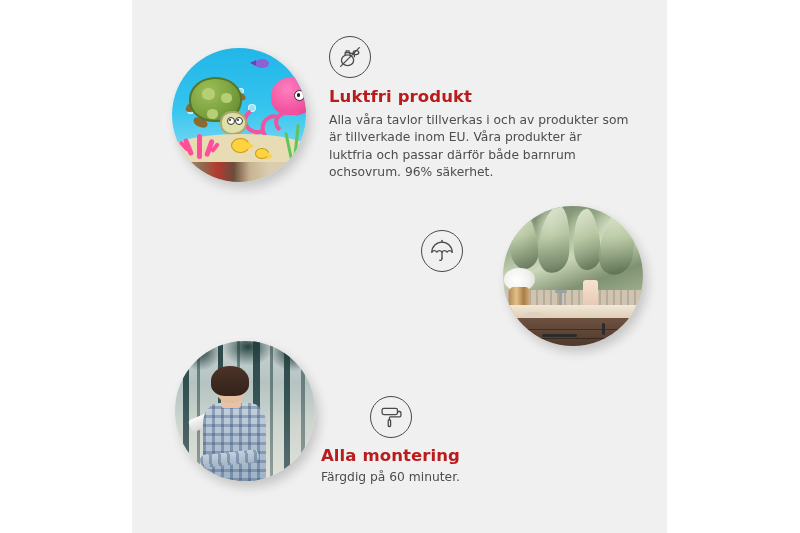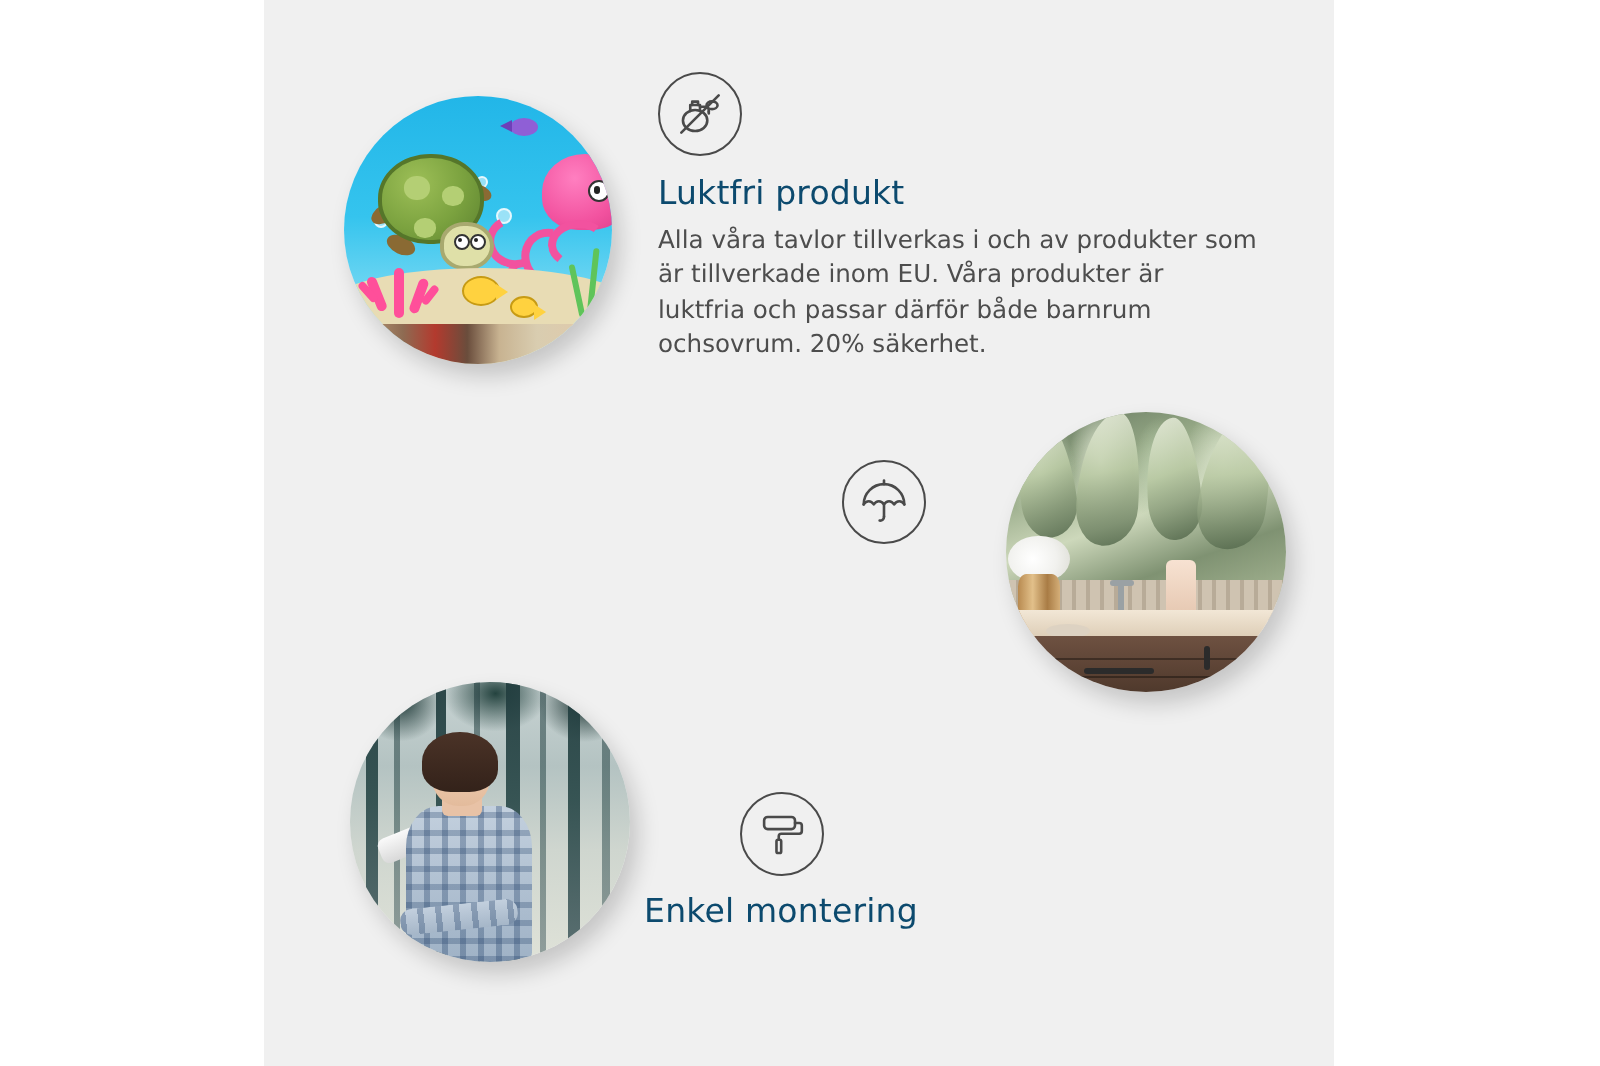--- a/index.html
+++ b/index.html
@@ -412,22 +412,22 @@
     border: 1.4px solid #4a4a4a;
     border-radius: 50%;
     display: flex;
     align-items: center;
     justify-content: center;
     box-sizing: border-box;
   }
 
   .f-title {
     font-size: 16.5px;
-    font-weight: normal;
-    color: #0c4a6e;
+    font-weight: bold;
+    color: #b91c1c;
     letter-spacing: 0.1px;
   }
   .f-body {
     font-size: 12.3px;
     line-height: 1.42;
     color: #4d4d4d;
   }
 
   
   #feature-odourless {
@@ -582,21 +582,21 @@
         <ellipse cx="13" cy="20" rx="7.5" ry="6.5"></ellipse>
         <path d="M10 14.2V10.5h6V14.2"></path>
         <path d="M11.2 10.5V8.4h3.6v2.1"></path>
         <path d="M16 11.5h3.4a2 2 0 0 1 2 2v1.2"></path>
         <ellipse cx="23.4" cy="10.6" rx="3.4" ry="2.4"></ellipse>
         <path d="M21.4 14.4v1.3"></path>
         <line x1="4.5" y1="27.5" x2="27.5" y2="4.5"></line>
       </svg>
     </div>
     <div class="f-title">Luktfri produkt</div>
-    <div class="f-body">Alla våra tavlor tillverkas i och av produkter som är tillverkade inom EU. Våra produkter är luktfria och passar därför både barnrum ochsovrum. 20% säkerhet.</div>
+    <div class="f-body">Alla våra tavlor tillverkas i och av produkter som är tillverkade inom EU. Våra produkter är luktfria och passar därför både barnrum ochsovrum. 96% säkerhet.</div>
   </div>
 
   <div class="feature" id="feature-waterproof">
     <div class="icon-wrap">
       <div class="icon-circle">
         <svg width="26" height="26" viewBox="0 0 32 32" fill="none" stroke="#4a4a4a" stroke-width="1.6" stroke-linecap="round" stroke-linejoin="round" aria-hidden="true">
           <path d="M3.5 17.5C3.5 10.6 9.1 5 16 5s12.5 5.6 12.5 12.5"></path>
           <path d="M3.5 17.5c1.6-2.6 4.6-2.6 6.2 0 1.6-2.6 4.6-2.6 6.3 0 1.6-2.6 4.6-2.6 6.2 0 1.7-2.6 4.7-2.6 6.3 0"></path>
           <line x1="16" y1="17.5" x2="16" y2="25"></line>
           <path d="M16 25c0 1.7-1.3 2.7-2.7 2.4"></path>
@@ -609,16 +609,17 @@
   <div class="feature" id="feature-assembly">
     <div class="icon-wrap">
       <div class="icon-circle">
         <svg width="26" height="26" viewBox="0 0 32 32" fill="none" stroke="#4a4a4a" stroke-width="1.6" stroke-linecap="round" stroke-linejoin="round" aria-hidden="true">
           <rect x="5" y="5.5" width="19" height="7.5" rx="2.2"></rect>
           <path d="M24 9.2h2.6a1.6 1.6 0 0 1 1.6 1.6v3.4a1.6 1.6 0 0 1-1.6 1.6H15.6a1.6 1.6 0 0 0-1.6 1.6v2.1"></path>
           <rect x="12.6" y="19.5" width="2.9" height="8.2" rx="1"></rect>
         </svg>
       </div>
     </div>
-    <div class="f-title">Enkel montering</div>
+    <div class="f-title">Alla montering</div>
+    <div class="f-body">Färgdig på 60 minuter.</div>
   </div>
 
 </div>
 
 </body></html>

